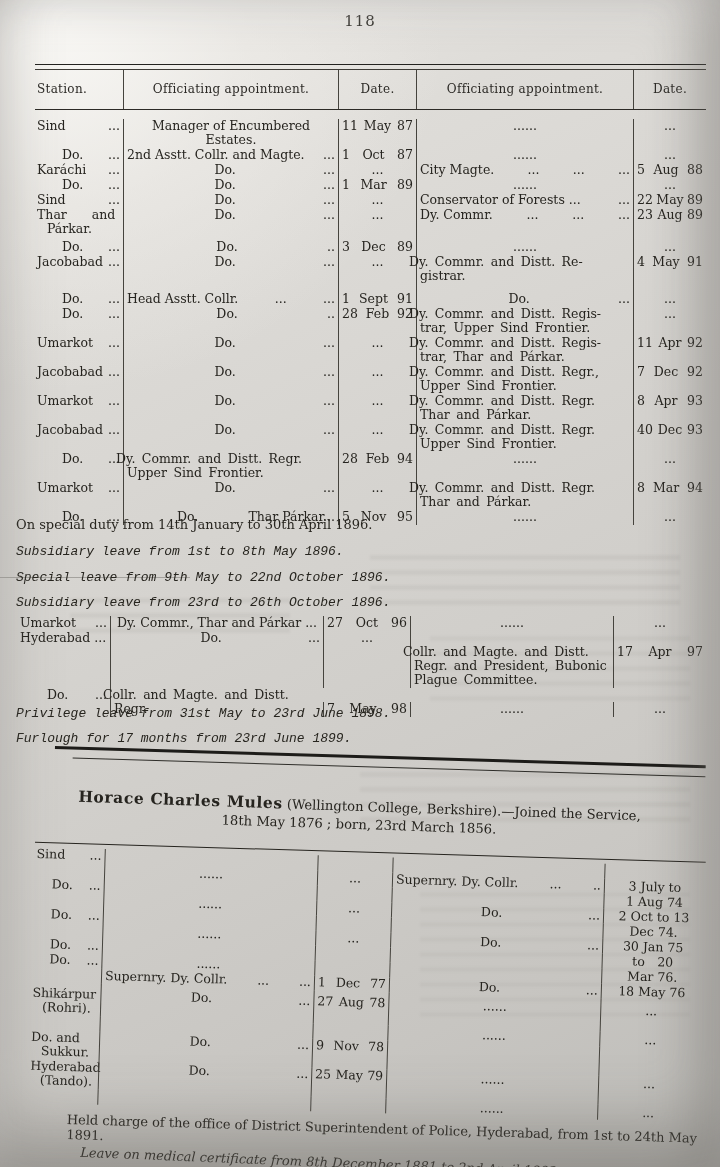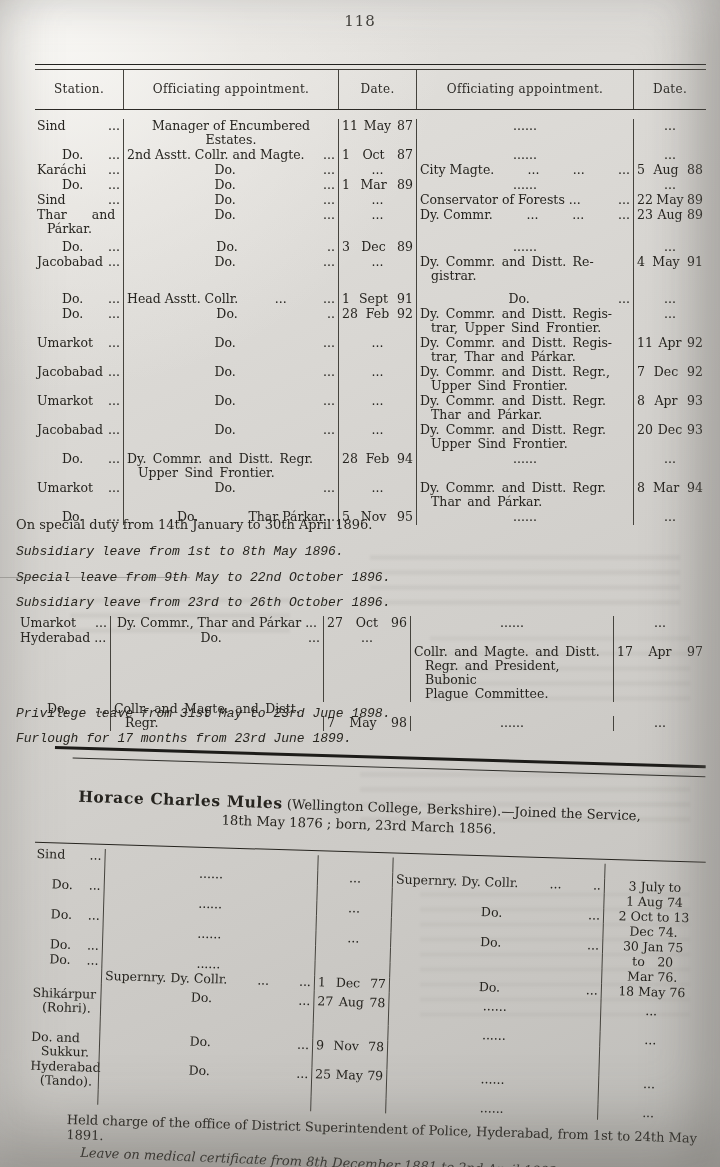--- a/index.html
+++ b/index.html
@@ -23,21 +23,21 @@
   .hrule{height:0;border-top:1.2px solid #2c2a26;}
   .tgrid{display:grid;}
   .tr{display:contents;}
   .td{min-height:14px;padding:0 3px 1px 3px;line-height:14px;font-size:12.5px;
       white-space:pre-line;}
   .c2,.c3,.c4,.c5{border-left:1px solid #45433d;}
   .c1{text-align:left;padding-left:2px;}
   .c2,.c3,.c4,.c5{text-align:center;}
   .split{display:flex;justify-content:space-between;white-space:normal;}
   .split span{white-space:pre;}
-  .c2.ml,.c4.ml{text-align:left;padding-left:14px;text-indent:-11px;word-spacing:2.5px;}
+  .c2.ml,.c4.ml{text-align:left;text-indent:-11px;word-spacing:2.5px;}
   .c1.ml{text-align:left;padding-left:12px;text-indent:-10px;}
 
   
   #t1{top:64px;left:35px;width:671px;}
   #t1 .tgrid{grid-template-columns:88px 215px 78px 217px 73px;}
   #t1 .thead .td{font-size:12px;letter-spacing:.3px;padding:12px 2px 13px 2px;color:#2c2a26;}
   #t1 .tbody{margin-top:9px;}
   .gA > .td{padding-top:8px;}
   .gB > .td{padding-top:3px;}
 
@@ -84,21 +84,21 @@
   <div class="smudge" style="left:370px;top:555px;width:310px;height:58px;"></div>
   <div class="smudge" style="left:70px;top:598px;width:220px;height:40px;"></div>
   <div class="smudge" style="left:430px;top:636px;width:260px;height:70px;opacity:.4;"></div>
   <div class="smudge" style="left:360px;top:772px;width:330px;height:60px;opacity:.45;"></div>
   <div class="smudge" style="left:420px;top:892px;width:270px;height:130px;opacity:.35;"></div>
   <div class="ghostline" style="left:0;top:577px;width:190px;"></div>
 
   <div class="twrap" id="t1">
     <div class="dbl"></div>
     <div class="tgrid thead">
-      <div class="td c1" style="text-align:center">Station.</div>
+      <div class="td c1" style="">Station.</div>
       <div class="td c2">Officiating appointment.</div>
       <div class="td c3">Date.</div>
       <div class="td c4">Officiating appointment.</div>
       <div class="td c5">Date.</div>
     </div>
     <div class="hrule"></div>
     <div class="tgrid tbody">
       <div class="tr"><div class="td c1 split">
             <span>Sind</span>
             <span>...</span>
@@ -277,21 +277,21 @@
           </div></div>
       <div class="tr"><div class="td c1 split">
             <span>Jacobabad</span>
             <span>...</span>
           </div><div class="td c2 split">
             <span></span>
             <span>Do.</span>
             <span>...</span>
           </div><div class="td c3">...</div><div class="td c4 ml">Dy. Commr. and Distt. Regr.
 Upper Sind Frontier.</div><div class="td c5 split">
-            <span>20</span>
+            <span>40</span>
             <span>Dec</span>
             <span>93</span>
           </div></div>
       <div class="tr"><div class="td c1 split">
             <span></span>
             <span>Do.</span>
             <span>...</span>
           </div><div class="td c2 ml">Dy. Commr. and Distt. Regr.
 Upper Sind Frontier.</div><div class="td c3 split">
             <span>28</span>

